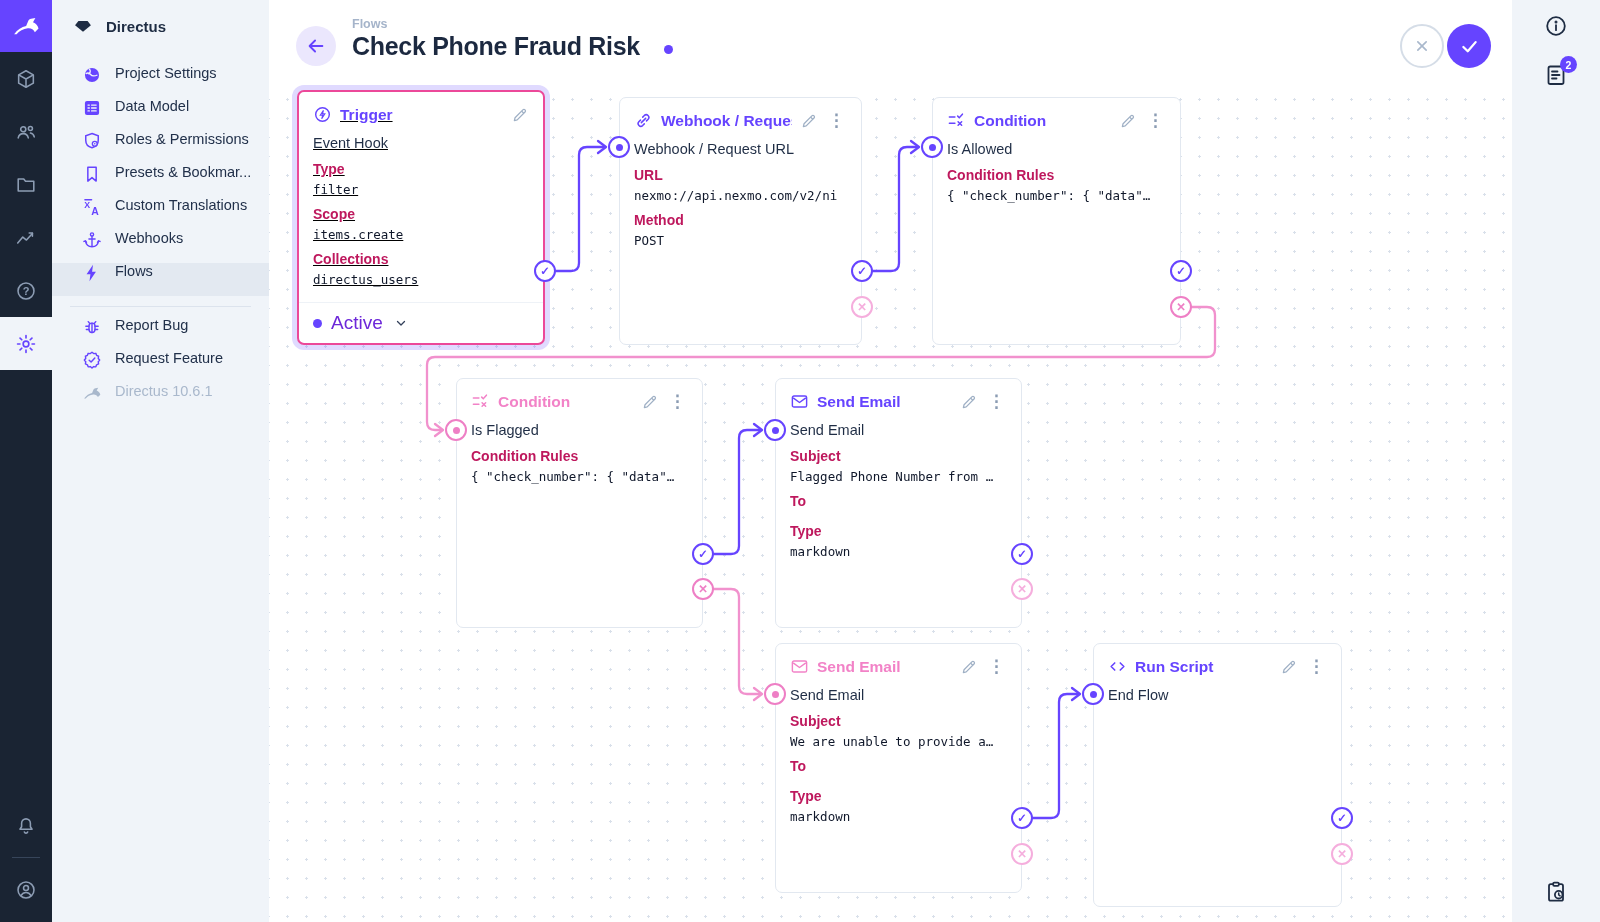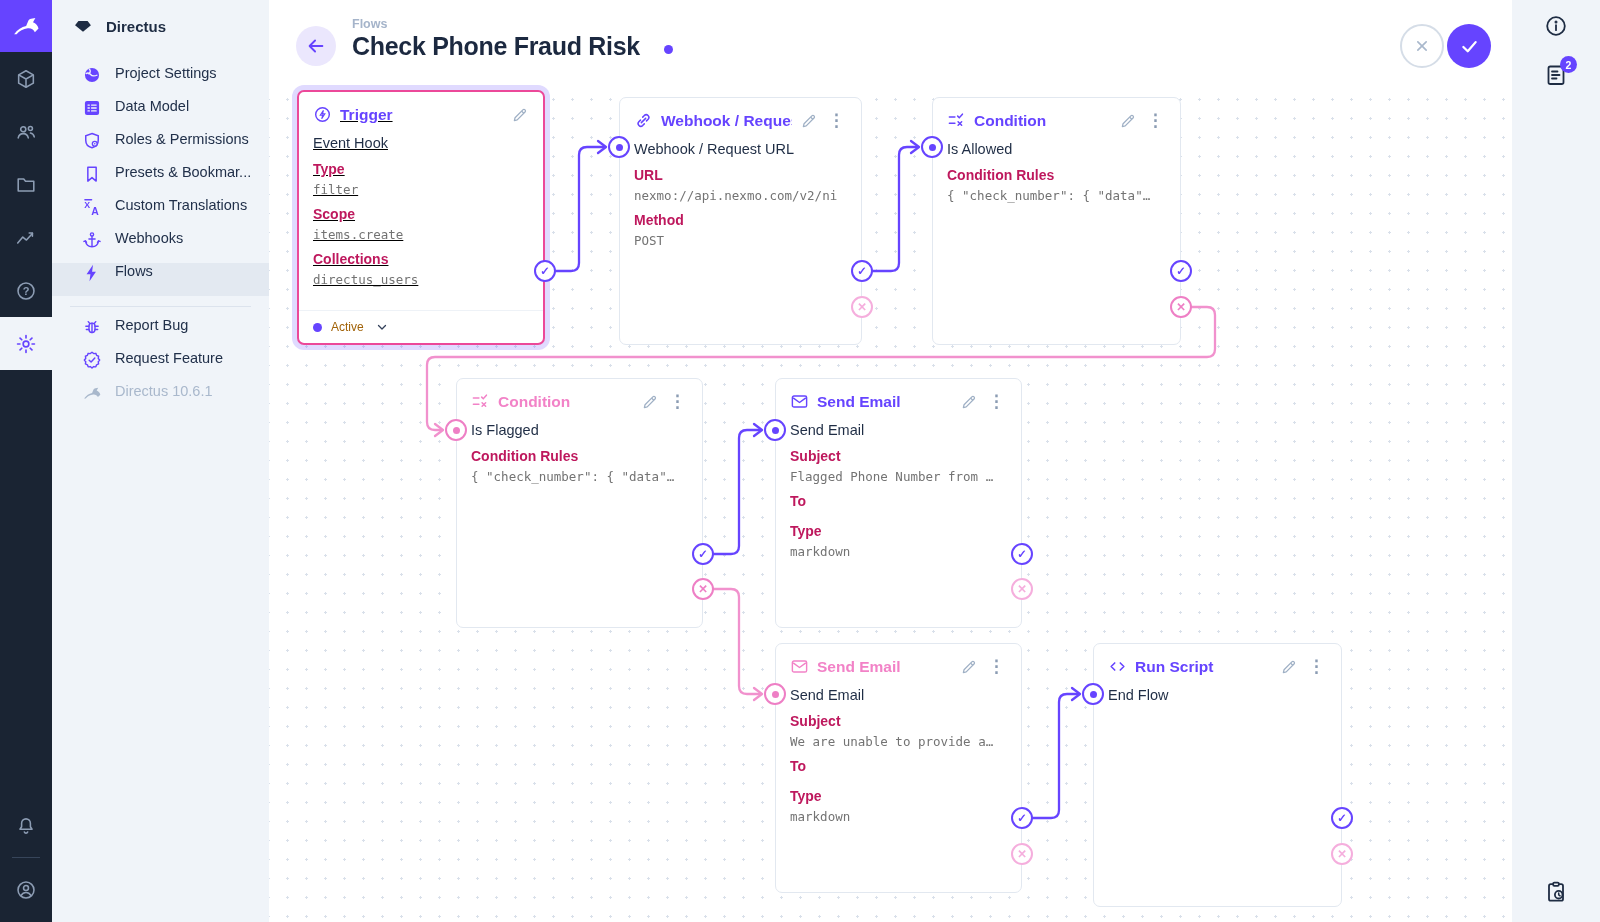--- a/index.html
+++ b/index.html
@@ -48,22 +48,22 @@
   .node.selected { border:2px solid #ec4899; box-shadow:0 0 0 5px rgba(102,68,255,0.20);text-decoration:underline; }
   .node-header { display:flex; align-items:center; gap:8px; padding:13px 14px 9px; }
   .nh-icon { display:flex; color:#6644ff; flex-shrink:0; }
   .node-title { font-size:15.5px; font-weight:700; color:#6644ff; white-space:nowrap; overflow:hidden; flex:1; }
   .node.pink .nh-icon, .node.pink .node-title { color:#f282c7; }
   .nh-edit { display:flex; color:#9fb0c5; cursor:pointer; flex-shrink:0; }
   .kebab { font-size:17px; color:#8b9cb3; font-weight:700; cursor:pointer; padding:0 2px; flex-shrink:0; line-height:16px; }
   .node-body { padding:0 14px; }
   .f-plain { font-size:14.5px; color:#1f2d45; line-height:21px; }
   .f-label { font-size:14px; font-weight:700; color:#be185d; line-height:21px; margin-top:5px; }
-  .f-value { font-family:"DejaVu Sans Mono", monospace; font-size:12.5px; color:#737373; line-height:19px; margin-bottom:2px; white-space:nowrap; overflow:hidden; }
-  .node-footer { position:absolute; left:0; right:0; bottom:0; border-top:1px solid #eef2f7; padding:9px 14px; display:flex; align-items:center; gap:9px; font-size:12px; color:#a16207; font-weight:500; cursor:pointer; }
+  .f-value { font-family:"DejaVu Sans Mono", monospace; font-size:12.5px; color:#0f172a; line-height:19px; margin-bottom:2px; white-space:nowrap; overflow:hidden; }
+  .node-footer { position:absolute; left:0; right:0; bottom:0; border-top:1px solid #eef2f7; padding:9px 14px; display:flex; align-items:center; gap:9px; font-size:19px; color:#6d28d9; font-weight:500; cursor:pointer; }
   .status-dot { width:9px; height:9px; border-radius:50%; background:#6644ff; }
   .chev { display:flex; color:#33405a; margin-left:2px; }
 
   
   .port { position:absolute; width:22px; height:22px; border-radius:50%; background:#fff; display:flex; align-items:center; justify-content:center; transform:translate(-50%,-50%); z-index:5; font-size:11.5px; font-weight:700; cursor:pointer; }
   .port.purple { border:2px solid #6644ff; color:#6644ff; }
   .port.pink   { border:2px solid #f5aedd; color:#f5aedd; }
   .port.pink.strong { border-color:#ee7fc5; color:#ee7fc5; }
   .port .dot { width:7px; height:7px; border-radius:50%; background:currentColor; }
 

